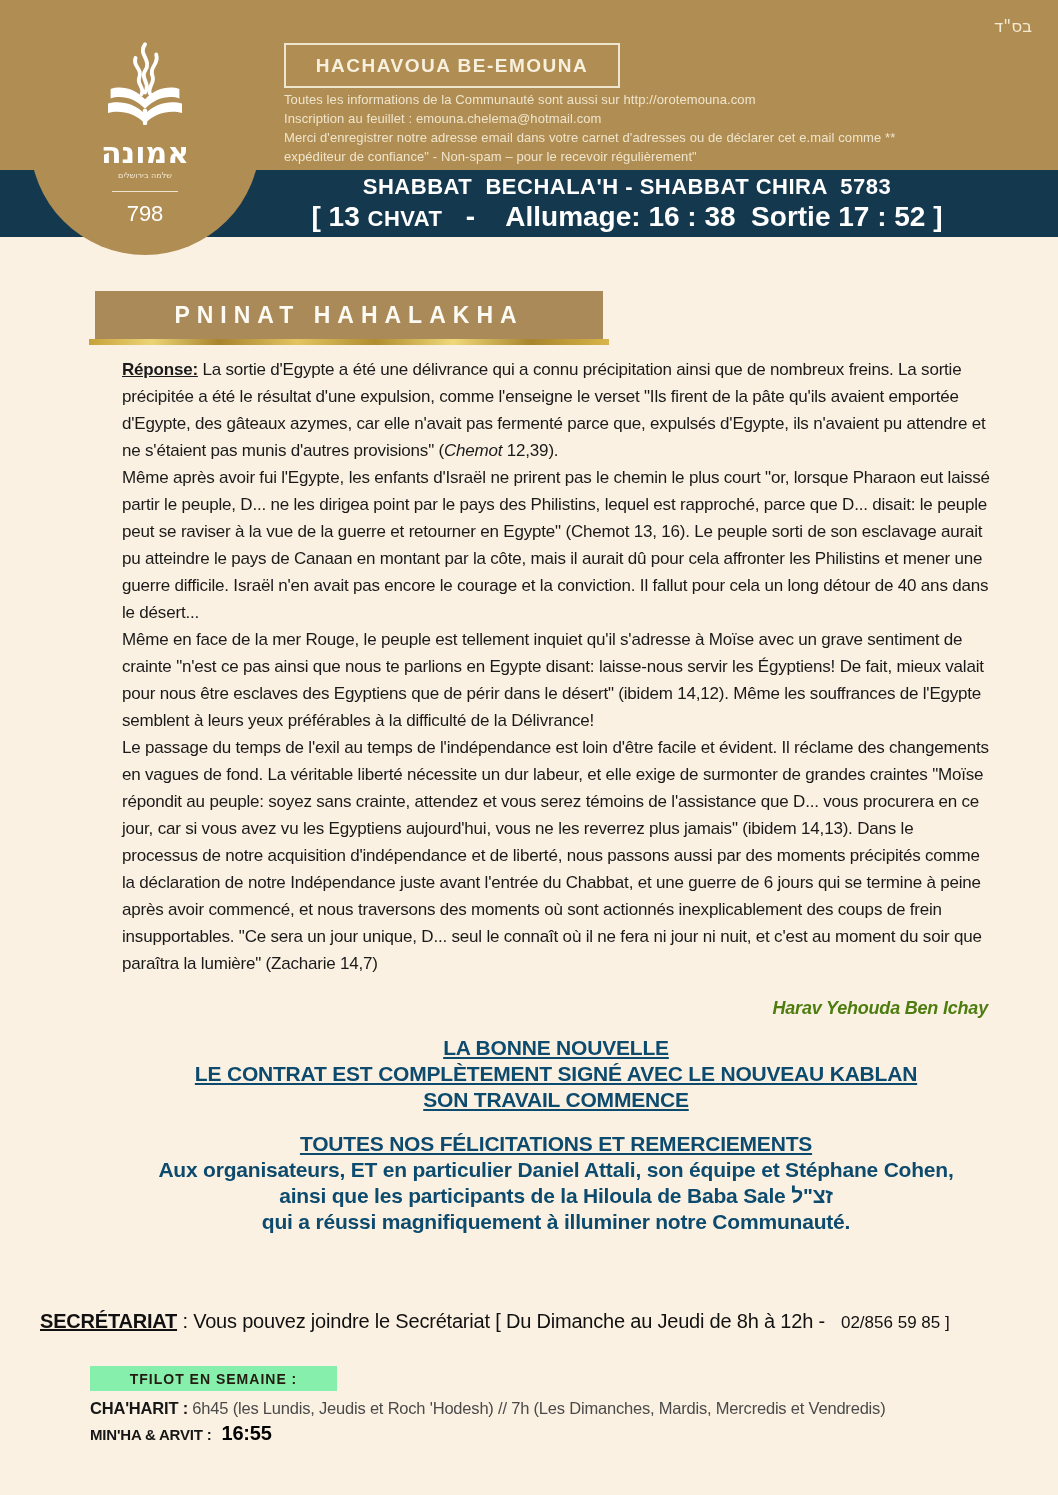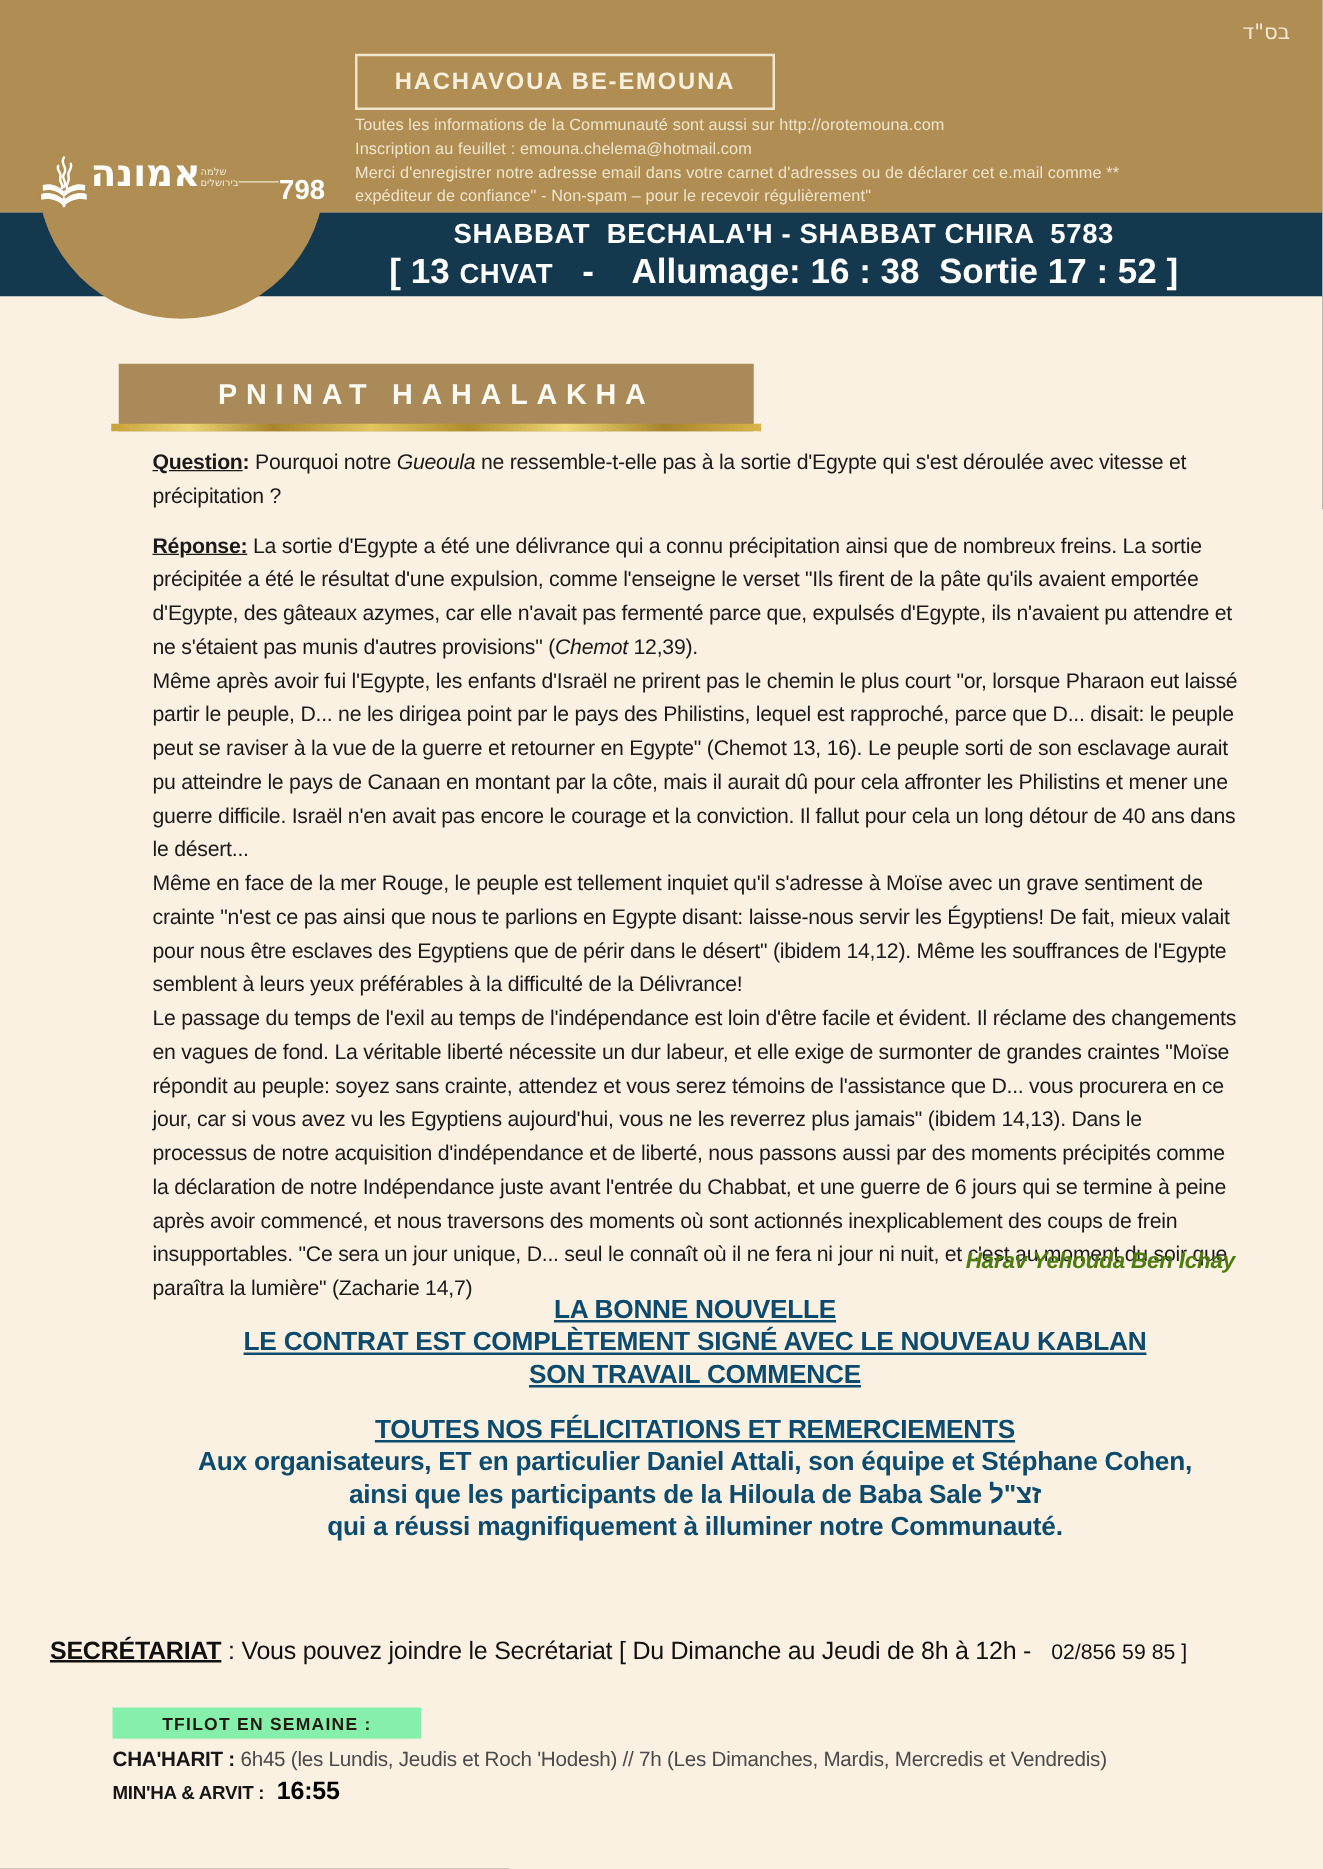--- a/index.html
+++ b/index.html
@@ -18,27 +18,27 @@
   }
   .hinfo{position:absolute;top:90px;left:284px;width:700px;color:#EFE5CC;font-size:13px;line-height:19px;letter-spacing:.1px;}
   .band-teal{position:absolute;top:170px;left:0;right:0;height:67px;background:#14384E;}
   .sh-wrap{position:absolute;left:210px;right:14px;top:0;bottom:0;display:flex;flex-direction:column;align-items:center;justify-content:center;color:#FFFFFF;}
   .sh1{font-size:22px;font-weight:bold;letter-spacing:.5px;white-space:pre;}
   .sh2{font-size:28px;font-weight:bold;white-space:pre;margin-top:1px;}
   .sh2 .small{font-size:22px;letter-spacing:.5px;}
   
   .logo-circle{
     position:absolute;left:30px;top:25px;width:230px;height:230px;border-radius:50%;
-    background:#B08D52;display:flex;flex-direction:row;align-items:center;
+    background:#B08D52;display:flex;flex-direction:column;align-items:center;
   }
   .logo-svg{width:86px;height:98px;margin-top:15px;}
   .heb-main{color:#FFFFFF;font-size:30px;font-weight:bold;line-height:1;font-family:"DejaVu Sans",sans-serif;}
   .heb-sub{color:#F3EAD4;font-size:8px;margin-top:3px;font-family:"DejaVu Sans",sans-serif;}
   .logo-line{width:66px;height:1px;background:#EFE6CF;margin-top:11px;}
-  .issue{color:#FFFFFF;font-size:22px;font-weight:bold;margin-top:23px;}
+  .issue{color:#FFFFFF;font-size:22px;font-weight:normal;margin-top:9px;}
   
   .pninat{position:absolute;left:95px;top:291px;width:508px;height:54px;background:#A98A58;}
   .pninat-inner{position:absolute;top:0;left:0;right:0;bottom:6px;display:flex;align-items:center;justify-content:center;
     color:#FCFAF3;font-size:23px;font-weight:bold;letter-spacing:7px;white-space:nowrap;}
   .shimmer{position:absolute;left:-6px;right:-6px;bottom:0;height:6px;
     background:linear-gradient(90deg,#c7a139,#ecd476 12%,#a8842c 25%,#e3c460 40%,#b08d2e 55%,#f0d878 70%,#a8842c 85%,#d9b54a);}
   
   .article{position:absolute;left:122px;top:356px;width:868px;color:#1a1a1a;font-size:17px;line-height:27px;letter-spacing:-.2px;}
   .article p{margin:0;}
   .article p.q{margin-bottom:13px;}
@@ -109,21 +109,20 @@
     <div class="logo-line"></div>
     <div class="issue">798</div>
   </div>
 
   <div class="pninat">
     <div class="pninat-inner">PNINAT HAHALAKHA</div>
     <div class="shimmer"></div>
   </div>
 
   <div class="article">
-    <p class="q"><span class="seg-bu">Question</span><span class="seg-b">:</span><span class="seg-n"> Pourquoi notre </span><span class="seg-i">Gueoula</span><span class="seg-n"> ne ressemble-t-elle pas à la sortie d'Egypte qui s'est déroulée avec vitesse et précipitation ?</span></p>
     <p><span class="seg-bu">Réponse:</span><span class="seg-n"> La sortie d'Egypte a été une délivrance qui a connu précipitation ainsi que de nombreux freins. La sortie précipitée a été le résultat d'une expulsion, comme l'enseigne le verset "Ils firent de la pâte qu'ils avaient emportée d'Egypte, des gâteaux azymes, car elle n'avait pas fermenté parce que, expulsés d'Egypte, ils n'avaient pu attendre et ne s'étaient pas munis d'autres provisions" (</span><span class="seg-i">Chemot</span><span class="seg-n"> 12,39).</span></p>
     <p><span class="seg-n">Même après avoir fui l'Egypte, les enfants d'Israël ne prirent pas le chemin le plus court "or, lorsque Pharaon eut laissé partir le peuple, D... ne les dirigea point par le pays des Philistins, lequel est rapproché, parce que D... disait: le peuple peut se raviser à la vue de la guerre et retourner en Egypte" (Chemot 13, 16). Le peuple sorti de son esclavage aurait pu atteindre le pays de Canaan en montant par la côte, mais il aurait dû pour cela affronter les Philistins et mener une guerre difficile. Israël n'en avait pas encore le courage et la conviction. Il fallut pour cela un long détour de 40 ans dans le désert...</span></p>
     <p><span class="seg-n">Même en face de la mer Rouge, le peuple est tellement inquiet qu'il s'adresse à Moïse avec un grave sentiment de crainte "n'est ce pas ainsi que nous te parlions en Egypte disant: laisse-nous servir les Égyptiens! De fait, mieux valait pour nous être esclaves des Egyptiens que de périr dans le désert" (ibidem 14,12). Même les souffrances de l'Egypte semblent à leurs yeux préférables à la difficulté de la Délivrance!</span></p>
     <p><span class="seg-n">Le passage du temps de l'exil au temps de l'indépendance est loin d'être facile et évident. Il réclame des changements en vagues de fond. La véritable liberté nécessite un dur labeur, et elle exige de surmonter de grandes craintes "Moïse répondit au peuple: soyez sans crainte, attendez et vous serez témoins de l'assistance que D... vous procurera en ce jour, car si vous avez vu les Egyptiens aujourd'hui, vous ne les reverrez plus jamais" (ibidem 14,13). Dans le processus de notre acquisition d'indépendance et de liberté, nous passons aussi par des moments précipités comme la déclaration de notre Indépendance juste avant l'entrée du Chabbat, et une guerre de 6 jours qui se termine à peine après avoir commencé, et nous traversons des moments où sont actionnés inexplicablement des coups de frein insupportables. "Ce sera un jour unique, D... seul le connaît où il ne fera ni jour  ni nuit, et c'est au moment du soir que paraîtra la lumière" (Zacharie 14,7)</span></p>
   </div>
   <div class="signature">Harav Yehouda Ben Ichay</div>
 
   <div class="announce">
     <div class="u">LA BONNE NOUVELLE</div>
     <div class="u">LE CONTRAT EST COMPLÈTEMENT SIGNÉ AVEC LE NOUVEAU KABLAN</div>

